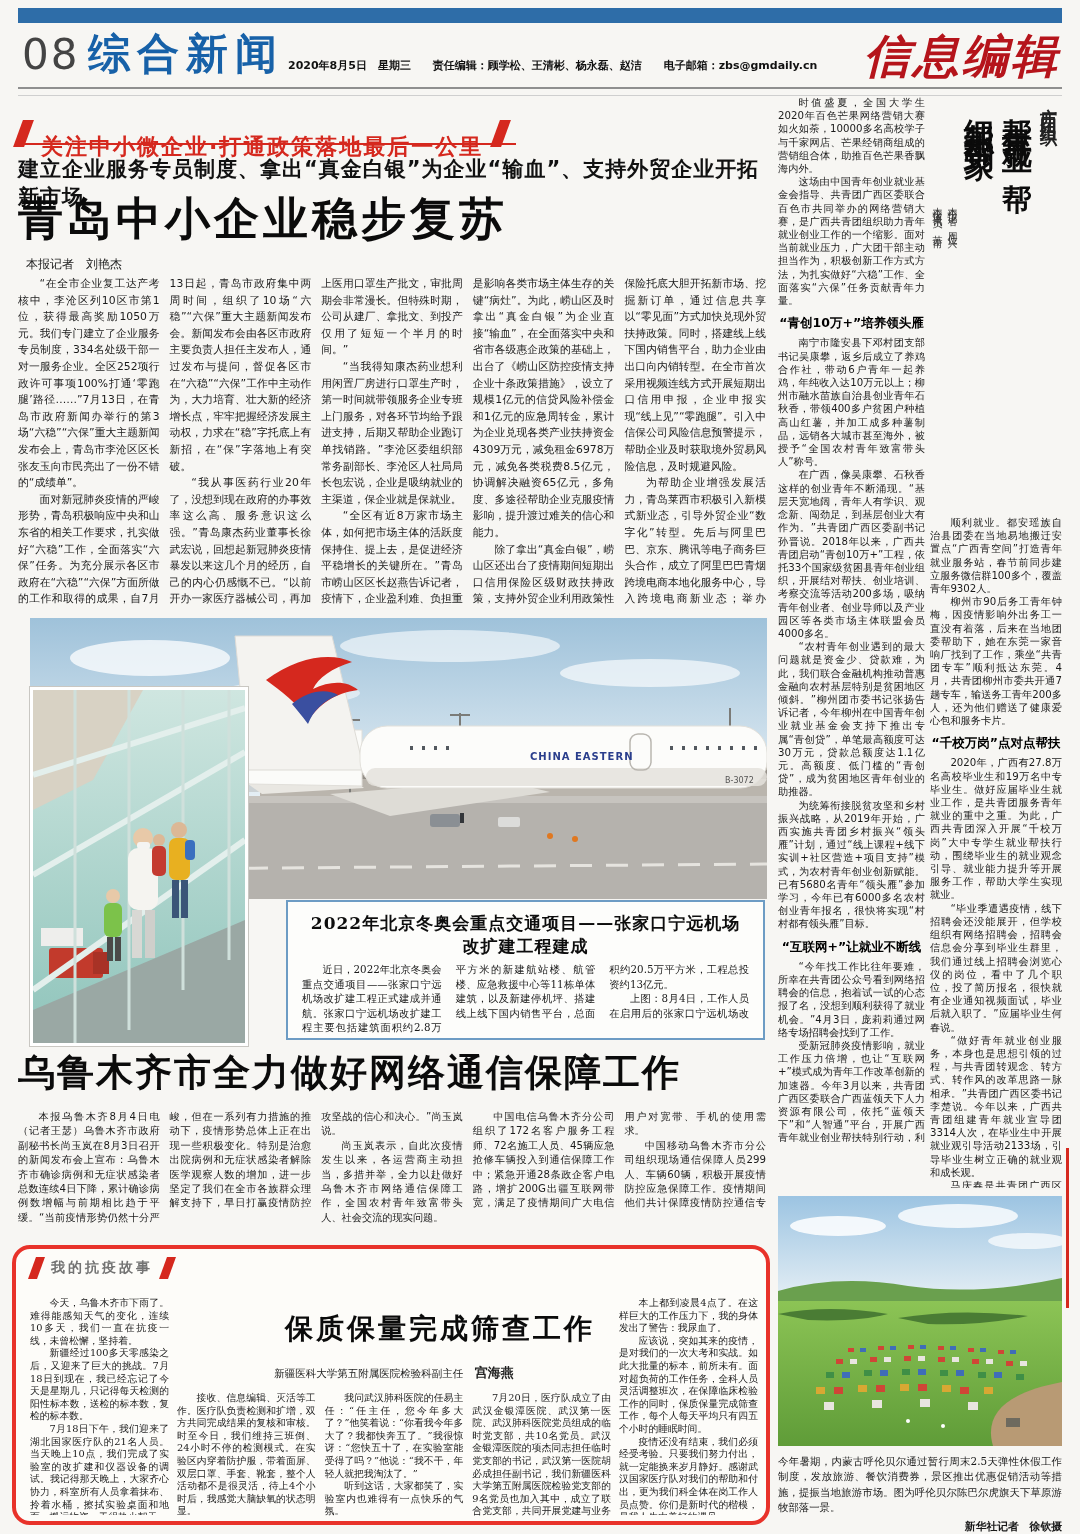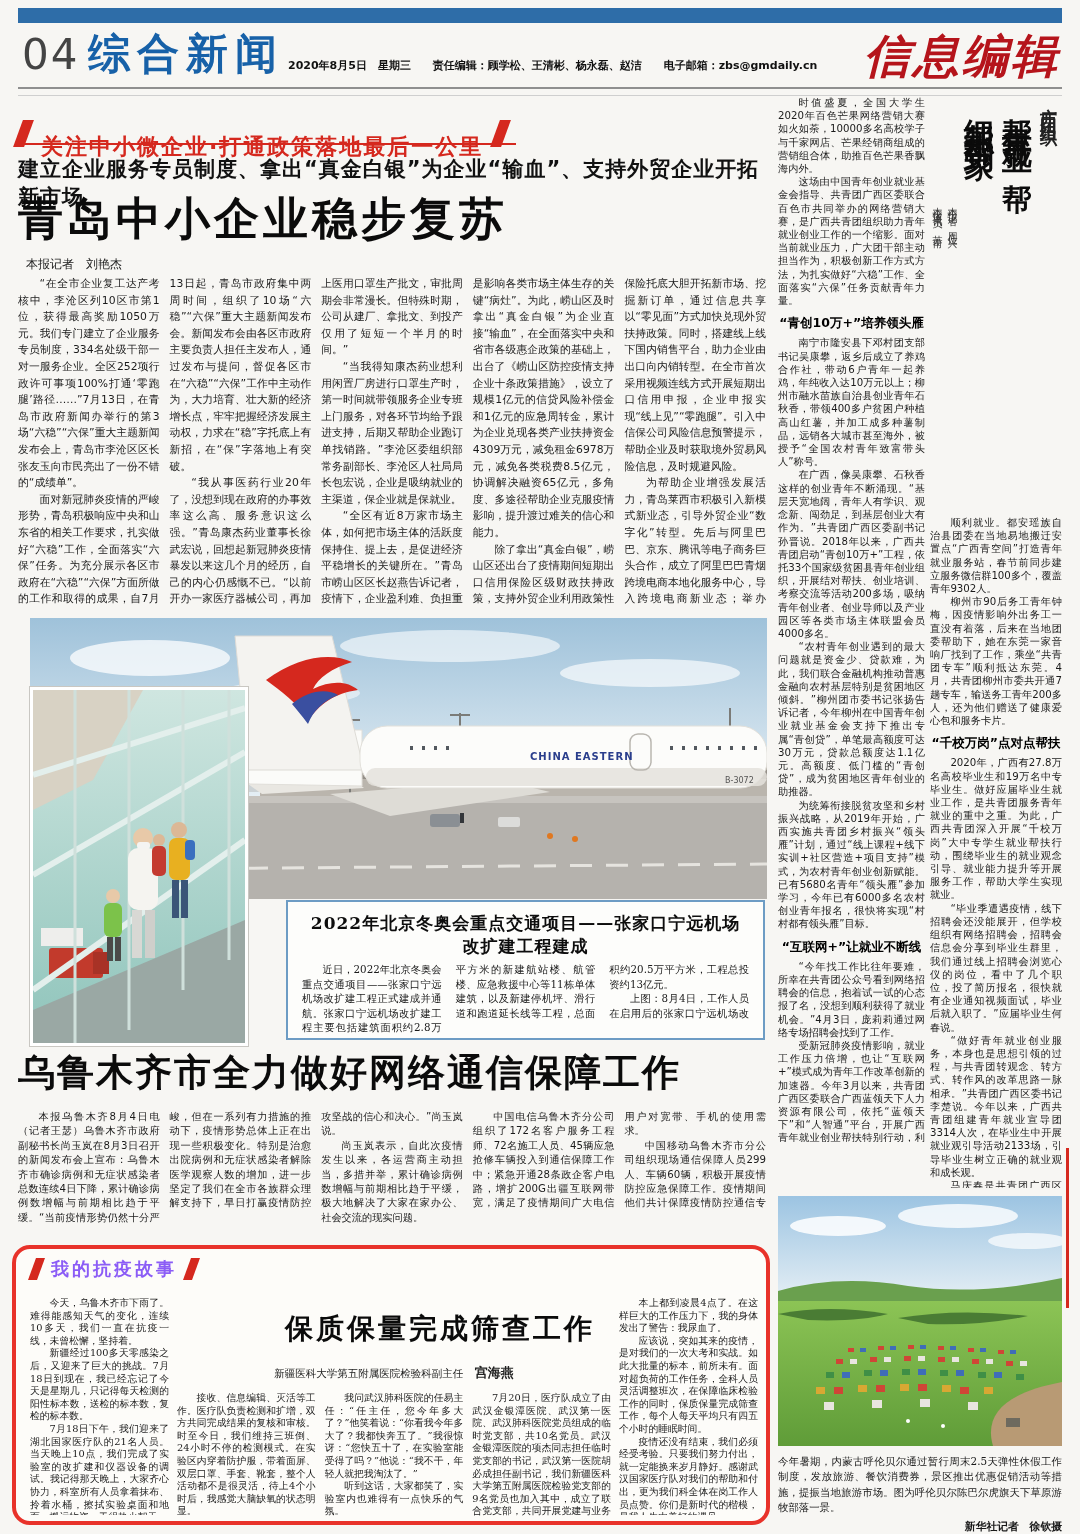--- a/index.html
+++ b/index.html
@@ -42,21 +42,21 @@
   .caption-cols{column-count:3;column-gap:14px;height:86px;font-size:10.3px;line-height:14.6px;
                 font-family:"DejaVu Serif","Liberation Serif",serif;}
   
   .urumqi-headline{left:18px;top:1048px;font-size:37px;font-weight:900;color:#0b0b0b;letter-spacing:2px;
                    font-family:"DejaVu Serif","Liberation Serif",serif;}
   .urumqi-body{left:18px;top:1110px;width:748px;height:128px;column-count:5;column-gap:10px;
                font-size:10.2px;line-height:14.4px;}
   
   .story-box{left:12px;top:1245px;width:750px;height:272px;border:4px solid #e8322a;border-radius:18px;background:#fdfcf9;}
   .box-label-row{left:32px;top:1257px;display:flex;align-items:center;gap:10px;}
-  .box-label{font-size:18px;font-weight:900;color:#8b5cf6;letter-spacing:3px;}
+  .box-label{font-size:14px;font-weight:900;color:#737373;letter-spacing:3px;}
   .boxtext{font-family:"DejaVu Serif","Liberation Serif",serif;font-size:9.8px;line-height:12.6px;
            text-align:justify;overflow:hidden;}
   .box-col1{left:30px;top:1297px;width:139px;height:218px;}
   .box-col5{left:619px;top:1297px;width:139px;height:218px;}
   .box-mid{left:177px;top:1294px;width:434px;}
   .box-headline{text-align:right;font-size:28px;font-weight:900;color:#0b0b0b;letter-spacing:3px;margin:16px;
                 font-family:"DejaVu Serif","Liberation Serif",serif;}
   .box-byline{text-align:center;font-size:10.5px;color:#222;margin-top:8px;}
   .box-byline b{font-size:13px;margin-left:8px;}
   .box-midcols{margin-top:10px;column-count:3;column-gap:9px;height:128px;column-fill:auto;}
@@ -76,21 +76,21 @@
   .grass-credit{text-align:right;font-weight:700;font-size:10.8px;margin-top:3px;
                 font-family:"DejaVu Serif","Liberation Serif",serif;}
   .edge-red{left:1066px;top:1148px;width:3px;height:160px;background:#d5281e;}
 </style>
 </head>
 <body>
 
 <div id="page">
 
   <div class="abs topbar"></div>
-  <div class="abs pagenum">04</div>
+  <div class="abs pagenum">08</div>
   <div class="abs section-title">综合新闻</div>
   <div class="abs dateline">
     <span>2020年8月5日　星期三</span>
     <span>责任编辑：顾学松、王清彬、杨永磊、赵洁</span>
     <span>电子邮箱：zbs@gmdaily.cn</span>
   </div>
   <div class="abs masthead">信息编辑</div>
   <div class="abs hrule1"></div>
   <div class="abs hrule2"></div>
 
@@ -211,31 +211,31 @@
       <circle cx="126" cy="150" r="6" fill="#dcb896"></circle>
       <rect x="119" y="156" width="14" height="30" rx="5" fill="#c43b30"></rect>
       <rect x="152" y="150" width="10" height="20" rx="4" fill="#3a6fbf"></rect>
     </svg>
   </div>
 
   <div class="abs caption-box">
     <div class="caption-title">2022年北京冬奥会重点交通项目——张家口宁远机场改扩建工程建成</div>
     <div class="caption-cols bodyflow">
       <div>
-          <p class="para">近日，2022年北京冬奥会重点交通项目——张家口宁远机场改扩建工程正式建成并通航。张家口宁远机场改扩建工程主要包括建筑面积约2.8万平方米的新建航站楼、航管楼、应急救援中心等11栋单体建筑，以及新建停机坪、滑行道和跑道延长线等工程，总面积约20.5万平方米，工程总投资约13亿元。</p>
+          <p class="para">近日，2022年北京冬奥会重点交通项目——张家口宁远机场改扩建工程正式建成并通航。张家口宁远机场改扩建工程主要包括建筑面积约2.8万平方米的新建航站楼、航管楼、应急救援中心等11栋单体建筑，以及新建停机坪、搭建线上线下国内销售平台，总面积约20.5万平方米，工程总投资约13亿元。</p>
           <p class="para">上图：8月4日，工作人员在启用后的张家口宁远机场改扩建工程T2航站楼前停机坪上往客机上装运货物。</p>
         </div>
 
     </div>
   </div>
 
   <div class="abs urumqi-headline">乌鲁木齐市全力做好网络通信保障工作</div>
   <div class="abs urumqi-body bodyflow">
       <p class="para">本报乌鲁木齐8月4日电（记者王瑟）乌鲁木齐市政府副秘书长尚玉岚在8月3日召开的新闻发布会上宣布：乌鲁木齐市确诊病例和无症状感染者总数连续4日下降，累计确诊病例数增幅与前期相比趋于平缓。“当前疫情形势仍然十分严峻，但在一系列有力措施的推动下，疫情形势总体上正在出现一些积极变化。特别是治愈出院病例和无症状感染者解除医学观察人数的增加，进一步坚定了我们在全市各族群众理解支持下，早日打赢疫情防控攻坚战的信心和决心。”尚玉岚说。</p>
-      <p class="para">尚玉岚表示，自此次疫情发生以来，各运营商主动担当，多措并举，累计确诊病例数增幅与前期相比趋于平缓，极大地解决了大家在家办公、社会交流的现实问题。</p>
+      <p class="para">尚玉岚表示，自此次疫情发生以来，各运营商主动担当，多措并举，全力以赴做好乌鲁木齐市网络通信保障工作，全国农村青年致富带头人、社会交流的现实问题。</p>
       <p class="para">中国电信乌鲁木齐分公司组织了172名客户服务工程师、72名施工人员、45辆应急抢修车辆投入到通信保障工作中；紧急开通28条政企客户电路，增扩200G出疆互联网带宽，满足了疫情期间广大电信用户对宽带、手机的使用需求。</p>
       <p class="para">中国移动乌鲁木齐市分公司组织现场通信保障人员299人、车辆60辆，积极开展疫情防控应急保障工作。疫情期间他们共计保障疫情防控通信专线178条，抢修抢通基站1199个，抢修光缆段落50公里。</p>
     </div>
 
   <div class="abs story-box"></div>
   <div class="abs box-label-row">
     <span class="slash small"></span>
     <span class="box-label">我的抗疫故事</span>
     <span class="slash small"></span>
   </div>

